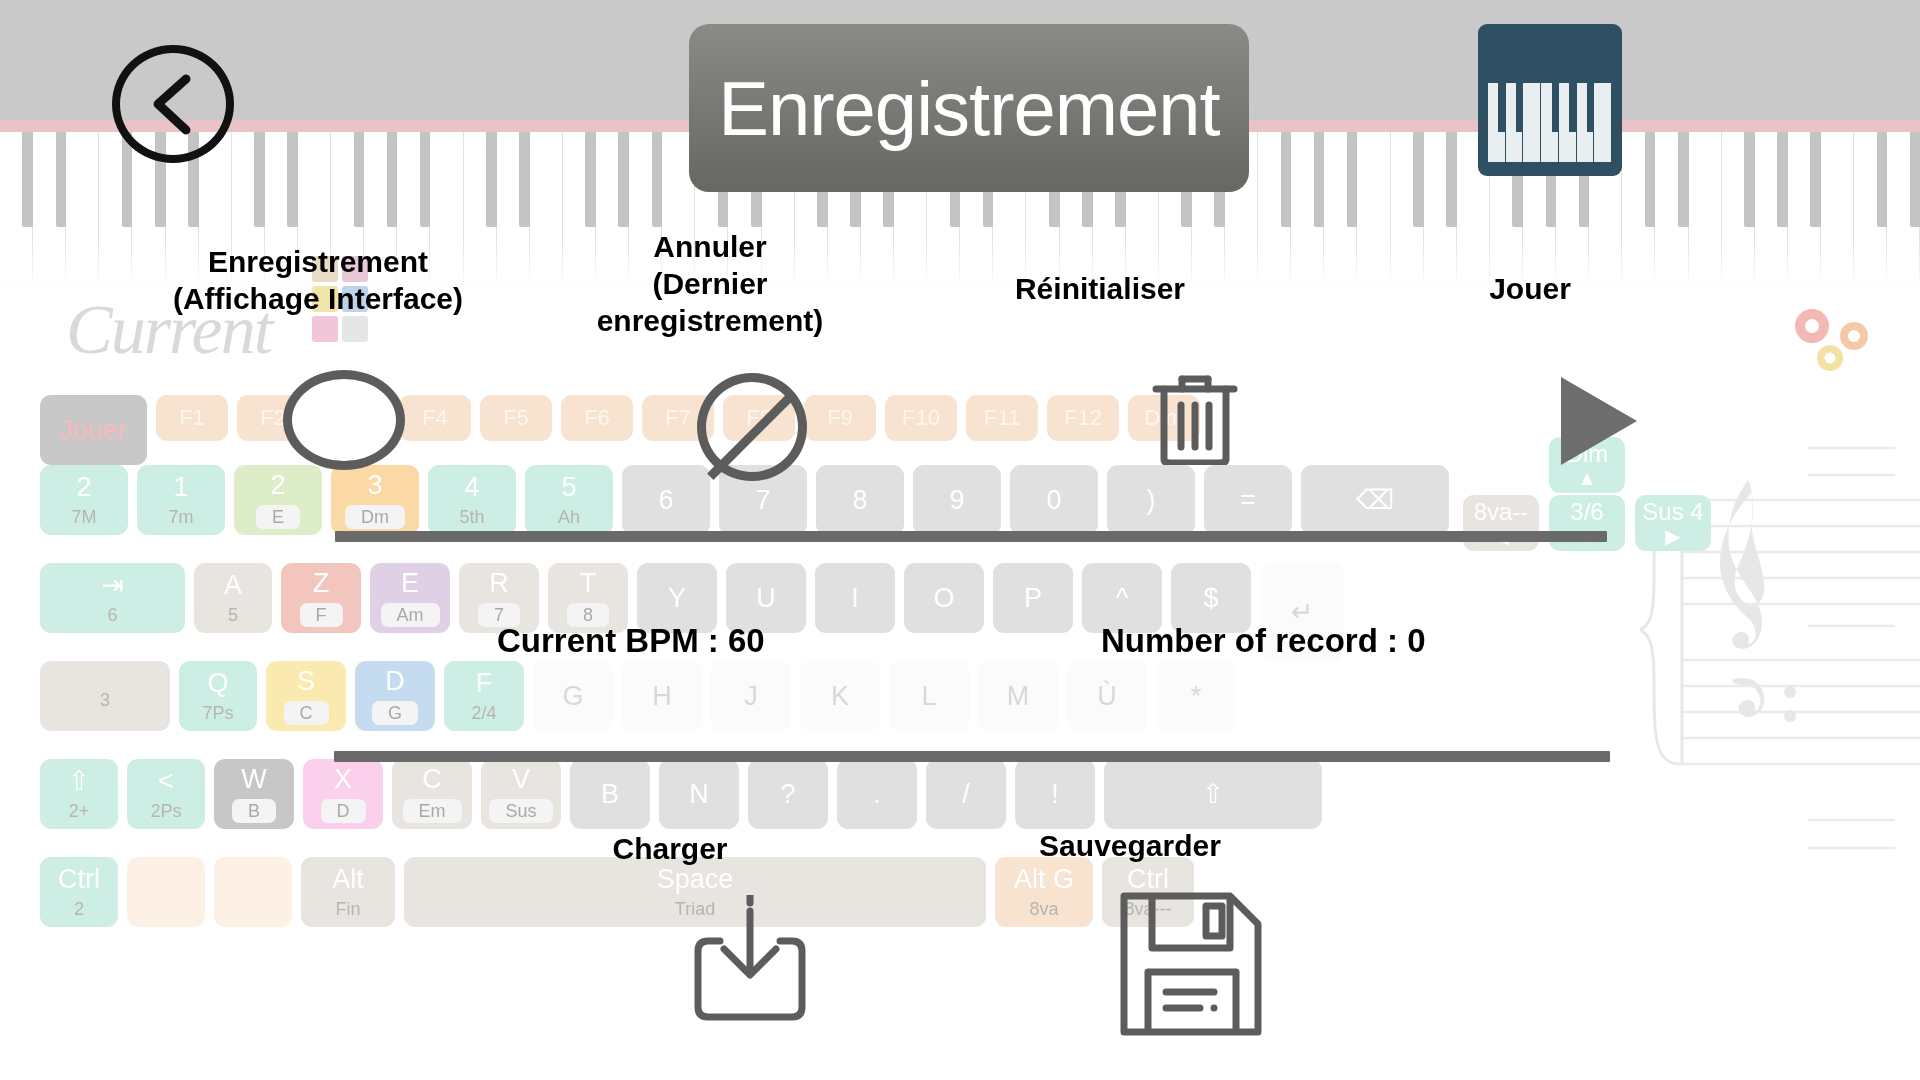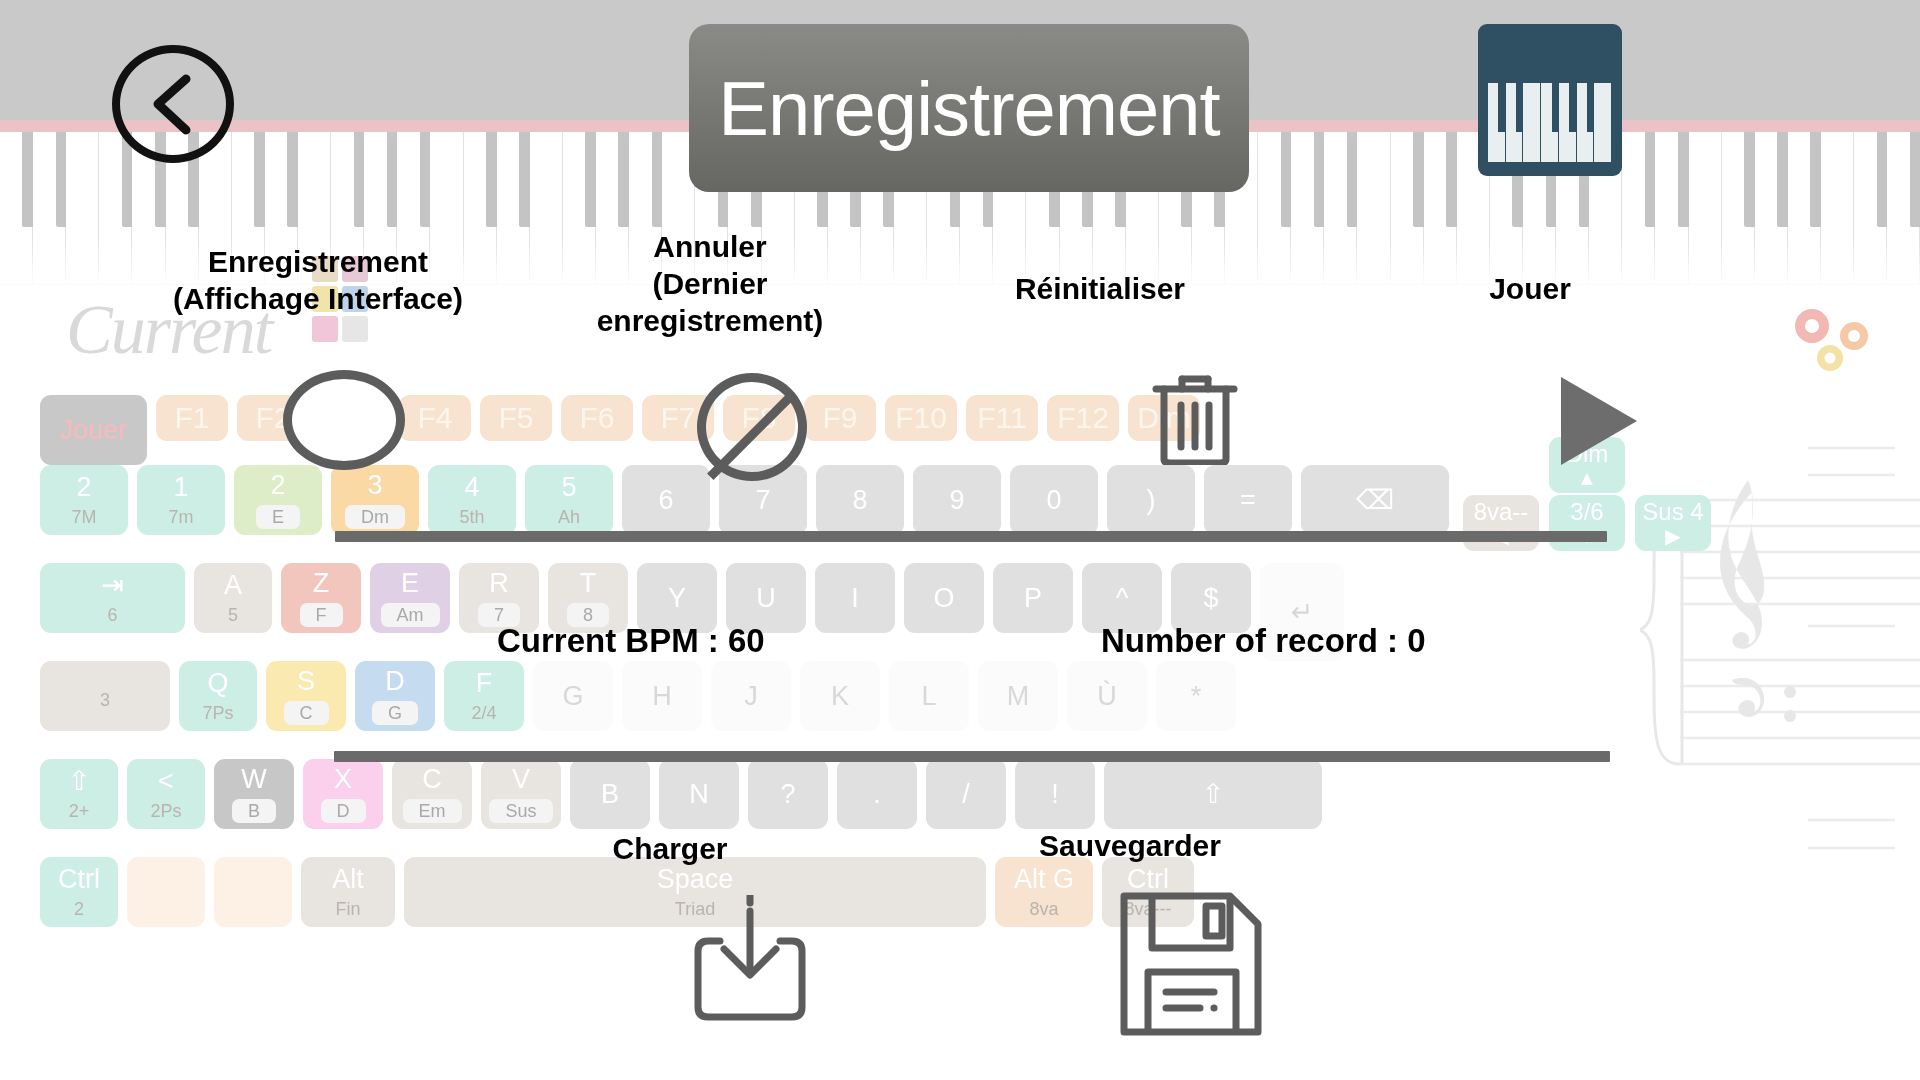--- a/index.html
+++ b/index.html
@@ -131,21 +131,21 @@
   }
   .key .sub {
     color:#b9b4ae; font-size:18px; margin-top:7px; line-height:1;
   }
   .key.chordbox .sub {
     background:#f4f4f4; border-radius:7px; padding:3px 16px;
     color:#a9a9a9; font-size:18px; margin-top:6px;
   }
   .key.blank { background:#fdf1e6; }
   .key.fkey { height:46px; background:#fbeadb; }
-  .key.fkey .glyph { font-size:30px; color:#fdf6ee; }
+  .key.fkey .glyph { font-size:22px; color:#fdf6ee; }
   .key.panic { background:#c8c8c8; }
   .key.panic .glyph { color:#fbb9bc; font-size:27px; }
 
   
   .arrows { position:absolute; left:1463px; top:437px; width:230px; height:120px; z-index:4;}
   .akey { position:absolute; border-radius:11px; display:flex; flex-direction:column;
           align-items:center; justify-content:center; }
   .akey .glyph { color:#fff; font-size:24px; line-height:1; }
   .akey .arrw  { color:#fff; font-size:20px; line-height:1; margin-top:2px; }
 

